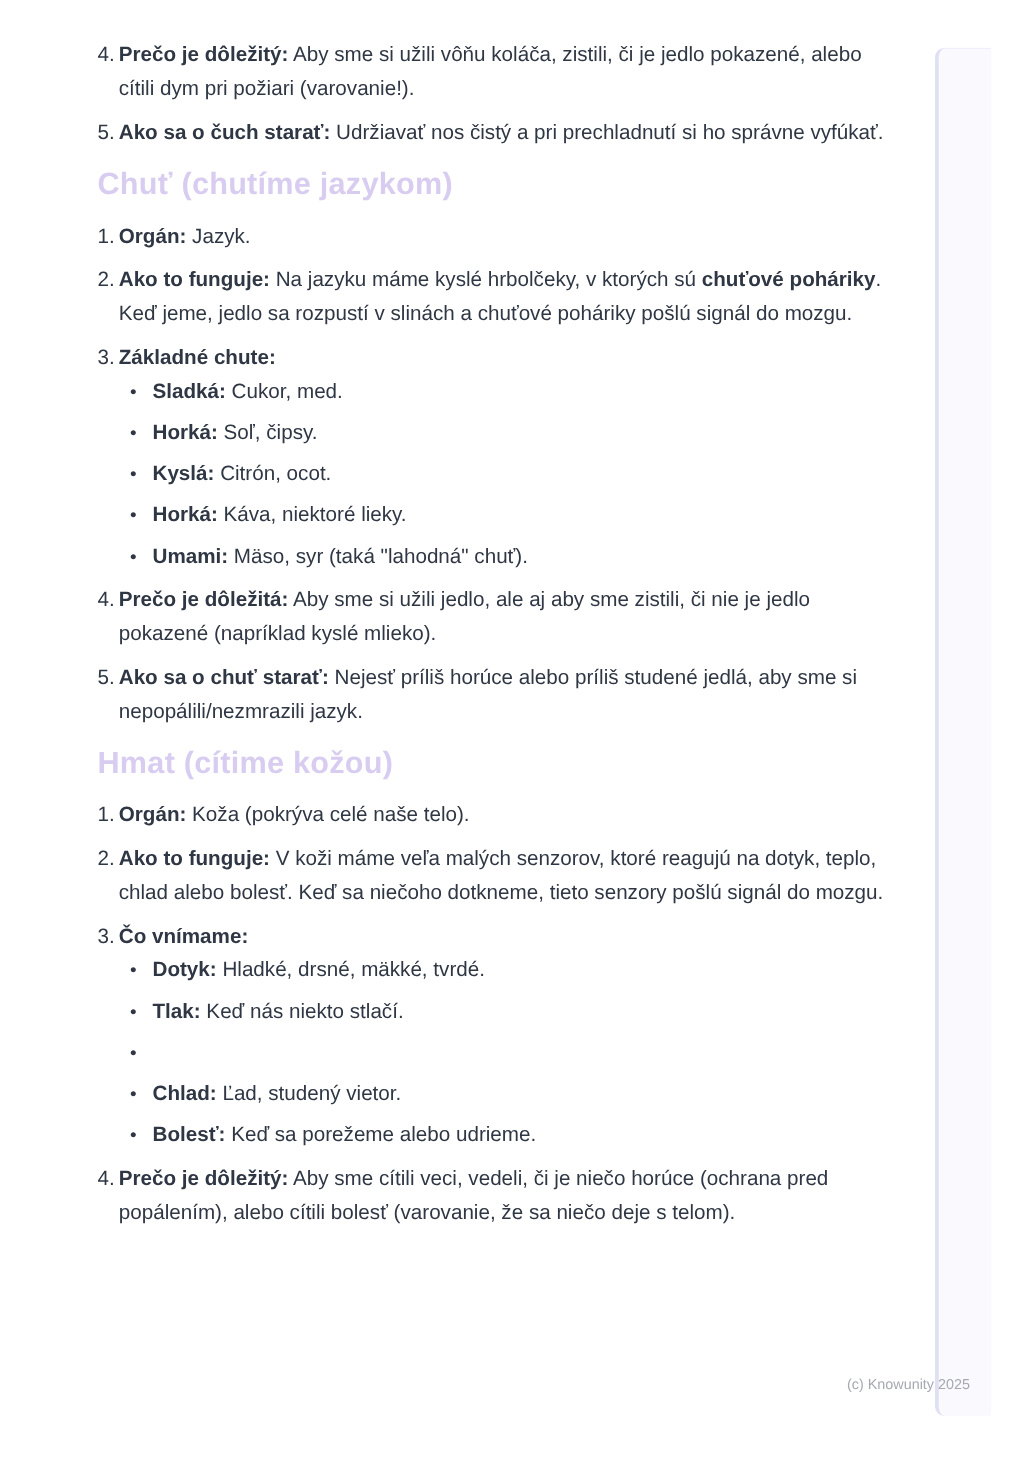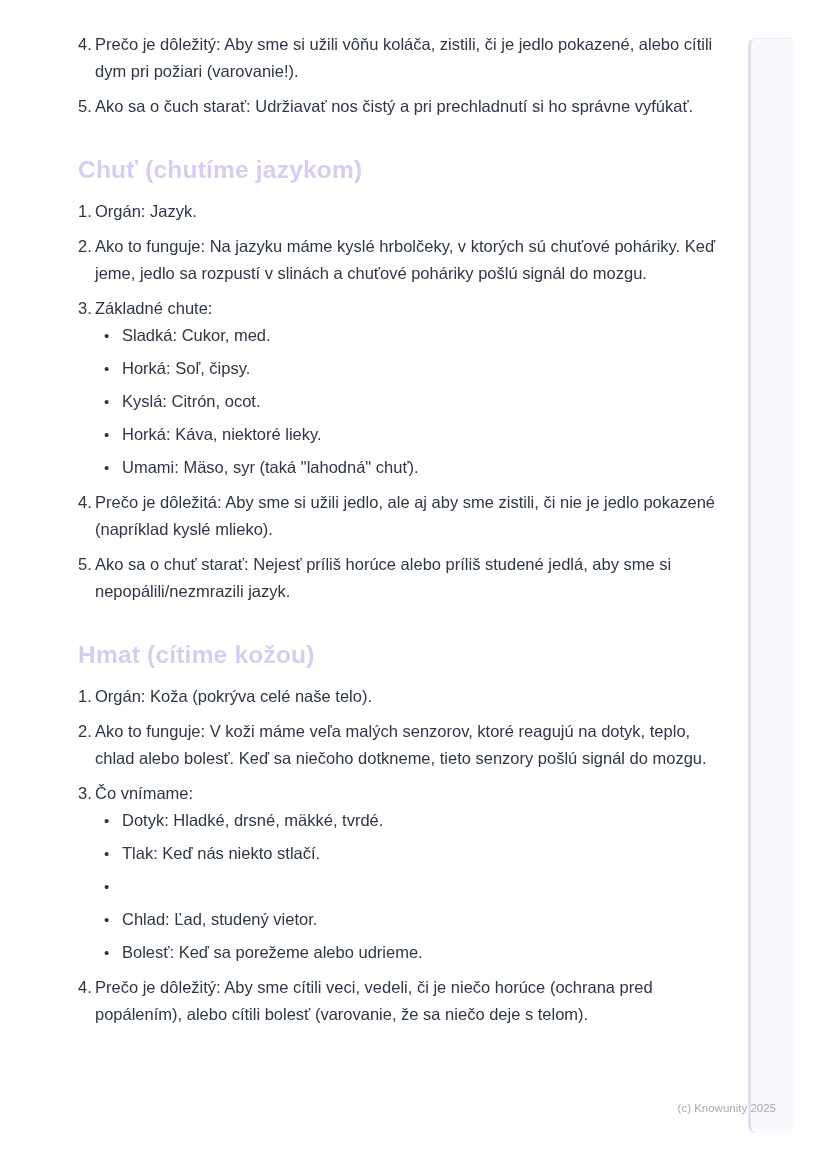--- a/index.html
+++ b/index.html
@@ -45,41 +45,41 @@
     flex: 0 0 17px;
     font-size: 16.5px;
     line-height: 27px;
   }
   .li-body { flex: 1; min-width: 0; }
   .li-text {
     margin: 0;
     font-size: 16.5px;
     line-height: 27px;
   }
-  strong { font-weight: 400; }
+  strong { font-weight: 700; }
   .bullet-list {
     list-style: none;
     margin: 0;
     padding: 0 0 0 9px;
   }
   .bullet-list > li { display: flex; }
   .bullet-list > li + li { margin-top: 6px; }
   .dot {
     flex: 0 0 18px;
     font-size: 15px;
     line-height: 27px;
     color: #2f3744;
   }
   .section-heading {
     font-size: 24.5px;
     line-height: 32px;
     font-weight: 700;
     color: #d8cdf0;
     letter-spacing: 0.2px;
-    margin: 34px 0 12px 0;
+    margin: 12px 0 12px 0;
   }
   .footer {
     position: absolute;
     right: 52px;
     top: 1101px;
     font-size: 11.5px;
     line-height: 15px;
     color: #a6a9b2;
     z-index: 3;
   }

